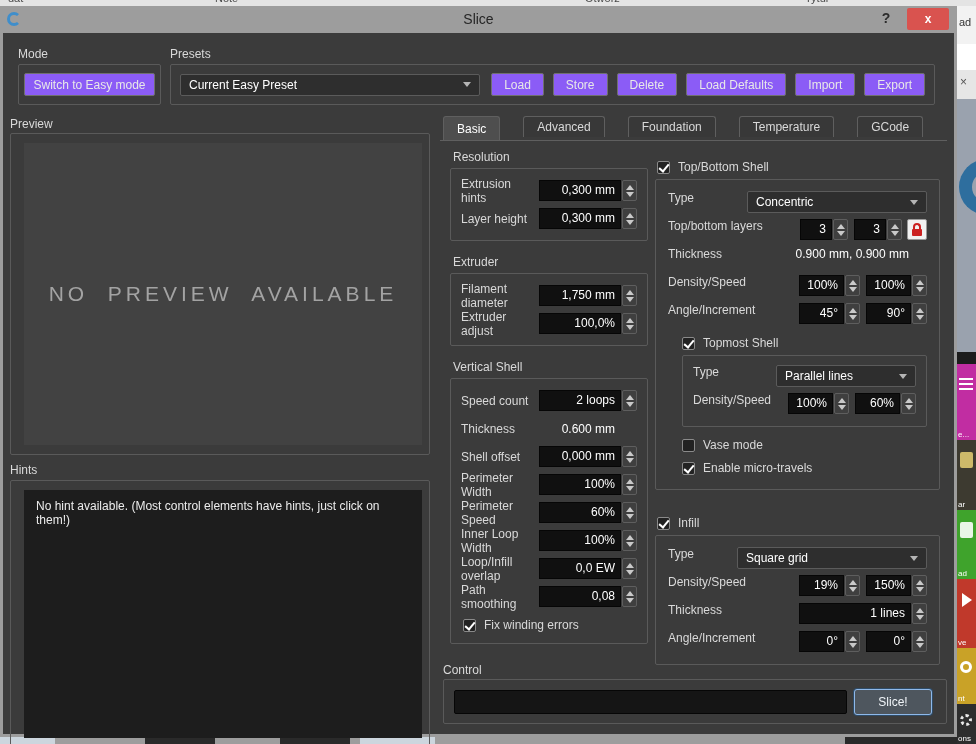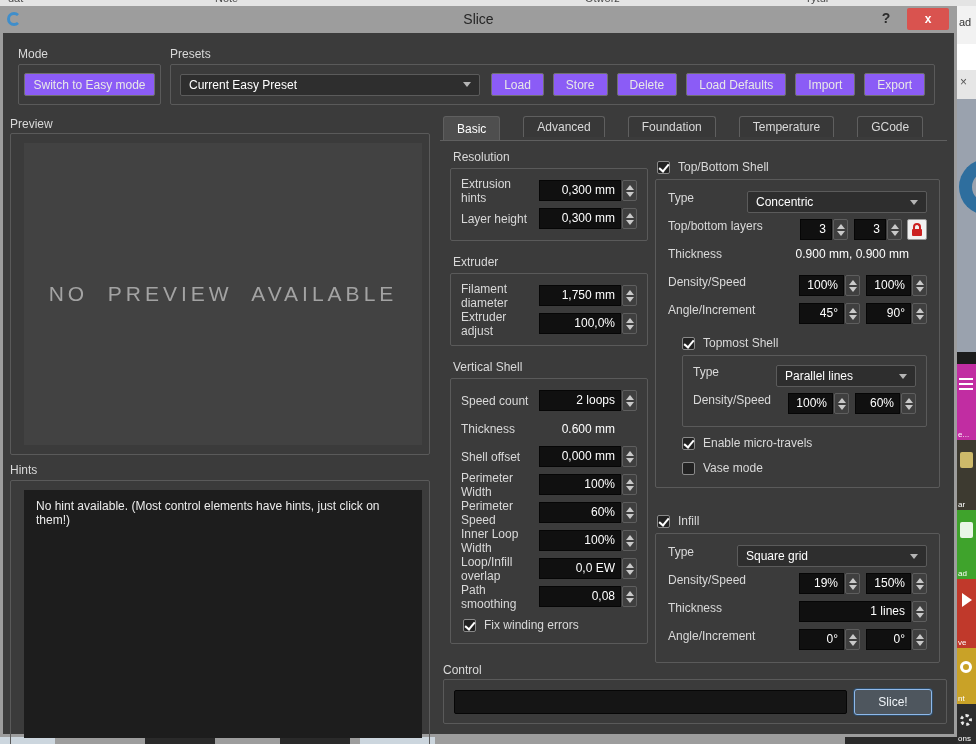--- a/index.html
+++ b/index.html
@@ -455,27 +455,27 @@
                   <div class="spin-val">60%</div>
                   <div class="spin-btns">
                       <span class="tri-up"></span>
                       <span class="tri-dn"></span>
                     </div>
                 </div>
               </div>
             </div>
           </div>
 
+          <div class="cbrow loose">
+            <span class="cb"></span>
+            <span>Vase mode</span>
+          </div>
           <div class="cbrow" style="margin:9px 0 2px 14px">
             <span class="cb on"></span>
             <span>Enable micro-travels</span>
-          </div>
-          <div class="cbrow loose">
-            <span class="cb"></span>
-            <span>Vase mode</span>
           </div>
         </div>
 
         <div class="gap10"></div>
 
         <div class="cbtitle">
           <span class="cb on"></span>
           <span>Infill</span>
         </div>
         <div class="gbox">

